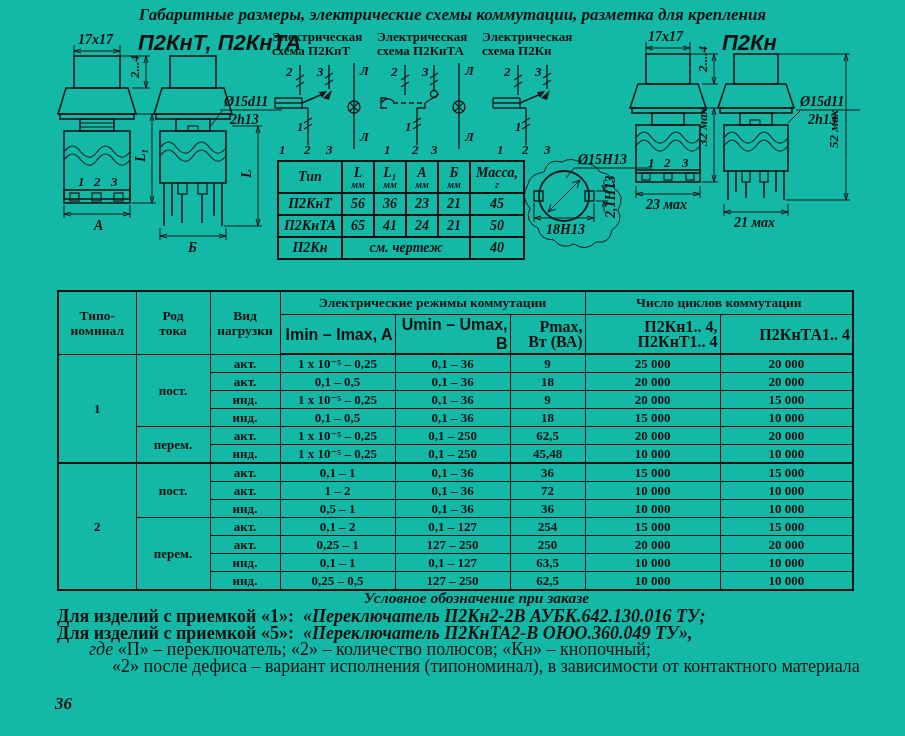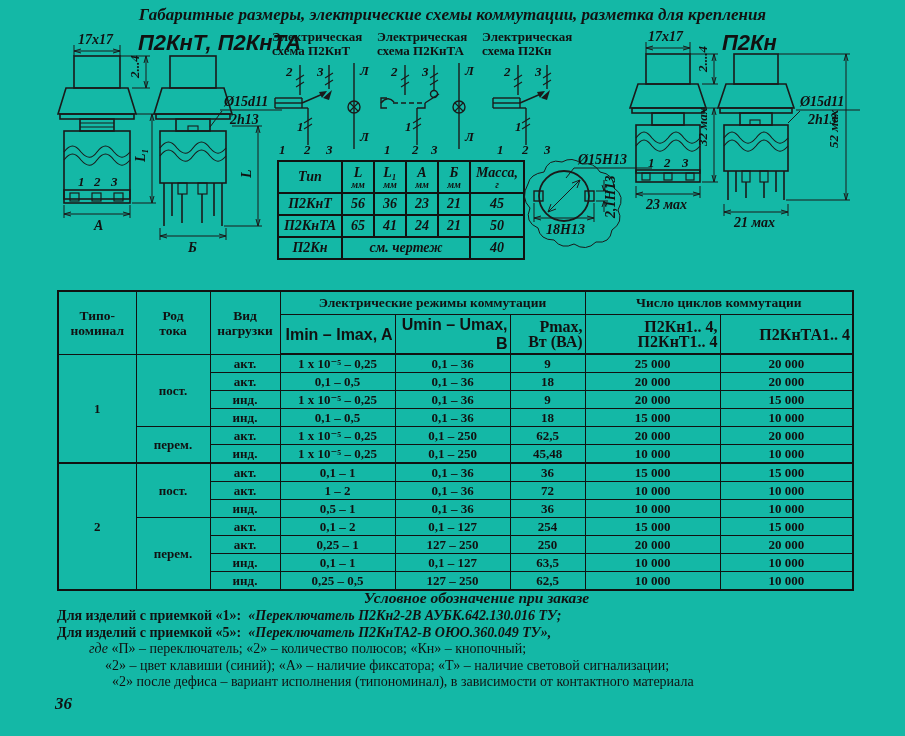--- a/index.html
+++ b/index.html
@@ -34,21 +34,21 @@
   .main-table{border-collapse:collapse;table-layout:fixed;width:795px;border:2px solid #111;}
   .main-table th,.main-table td{border:1px solid #111;text-align:center;vertical-align:middle;
       padding:0 2px;font-weight:bold;font-size:13px;line-height:1.2;}
   .main-table thead tr.h1 th{height:22px;font-size:13.5px;}
   .main-table thead tr.h2 th{height:34px;font-size:16px;text-align:right;}
   .main-table thead tr.h2 th{border-bottom:2px solid #111;}
   .main-table tbody td{height:17px;}
   .main-table tr.sep td{border-top:2px solid #111;}
   .main-table .two-line{line-height:15px;}
   
-  .ord{top:608px;left:57px;width:800px;font-size:14px;line-height:16.5px;}
+  .ord{top:608px;left:57px;width:800px;font-size:18px;line-height:16.5px;}
   .ord .ln{white-space:nowrap;}
   .ind1{margin-left:32px;}
   .ind2{margin-left:48px;}
   .ind3{margin-left:55px;}
   .page-num{left:55px;top:694px;font-size:17px;}
 </style>
 </head>
 <body>
 
 <div id="page">
@@ -594,23 +594,20 @@
   <div class="abs ord">
     <div class="ln">
       <span class="b">Для изделий с приемкой «1»:</span>&nbsp; <span class="bi">«Переключатель П2Кн2-2В  АУБК.642.130.016 ТУ;</span>
     </div>
     <div class="ln">
       <span class="b">Для изделий с приемкой «5»:</span>&nbsp; <span class="bi">«Переключатель П2КнТА2-В ОЮО.360.049 ТУ»,</span>
     </div>
     <div class="ln ind1">
       <span class="i">где</span> <span>«П» – переключатель; «2» – количество полюсов; «Кн» – кнопочный;</span>
     </div>
-    <div class="ln ind2">
-      <span>«2» – цвет клавиши (синий); «А» – наличие фиксатора; «Т» – наличие световой сигнализации;</span>
-    </div>
     <div class="ln ind3">
       <span>«2» после дефиса – вариант исполнения (типономинал), в зависимости от контактного материала</span>
     </div>
   </div>
 
   <div class="abs page-num bi">36</div>
 
 </div>
 
 </body></html>

